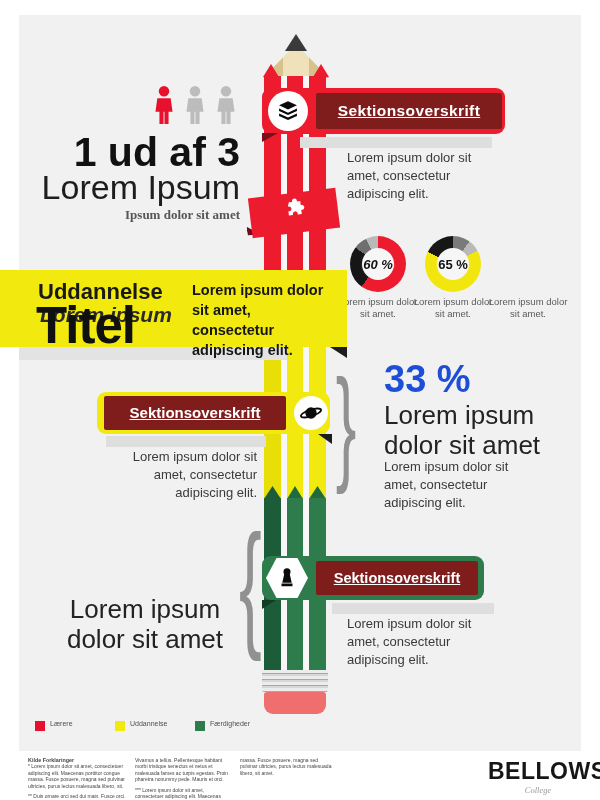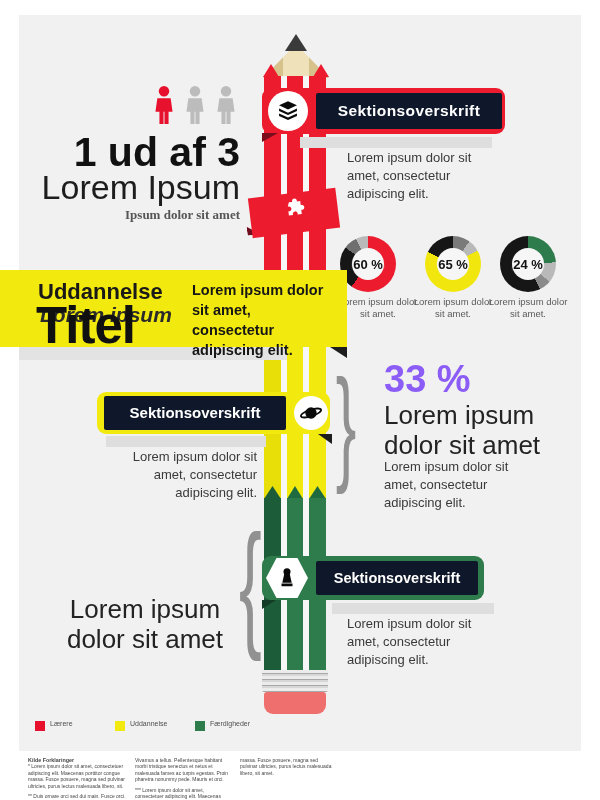--- a/index.html
+++ b/index.html
@@ -30,21 +30,21 @@
   
   .people{left:152px;top:86px;display:flex;gap:7px;}
   .person svg{display:block;}
   .stat-value{left:30px;top:129px;width:210px;text-align:right;font-size:41px;font-weight:800;color:#111;}
   .stat-title{left:30px;top:168px;width:210px;text-align:right;font-size:34px;font-weight:400;color:#1d1d1d;}
   .stat-caption{left:30px;top:207px;width:210px;text-align:right;font-size:13px;font-weight:700;color:#565656;font-family:Liberation Serif, serif;}
 
   
   .band{border-radius:9px;}
   .band-red{left:262px;top:88px;width:243px;height:46px;background:#ec1b2e;}
-  .blackbox{background:#0f172a;color:#fff;font-weight:700;text-align:center;border-radius:2px;}
+  .blackbox{background:#7f1d1d;color:#fff;font-weight:700;text-align:center;border-radius:2px;text-decoration:underline;}
   .bb-red{left:316px;top:93px;width:186px;height:36px;font-size:15.5px;line-height:36px;letter-spacing:.4px;}
   .icon-circle{background:#fff;border-radius:50%;display:flex;align-items:center;justify-content:center;}
   .circ-red{left:268px;top:91px;width:40px;height:40px;}
   .fold{clip-path:polygon(0 0,100% 0,0 100%);}
   .fold-r{clip-path:polygon(0 0,100% 0,100% 100%);}
   .greybar{background:#dedede;}
   .body-text{font-size:13px;line-height:18px;color:#3a3a3a;}
 
   .ribbon{left:250px;top:193px;width:88px;height:40px;background:#ec1b2e;transform:rotate(-7deg);
     display:flex;align-items:center;justify-content:center;}
@@ -73,21 +73,21 @@
   .bb-green{left:316px;top:561px;width:162px;height:34px;font-size:14.5px;line-height:34px;}
   .hexagon{left:266px;top:558px;width:42px;height:40px;background:#fff;
     clip-path:polygon(25% 0,75% 0,100% 50%,75% 100%,25% 100%,0 50%);
     display:flex;align-items:center;justify-content:center;}
 
   
   .brace{color:#919191;font-weight:400;text-align:center;}
   .brace span{display:block;transform:scale(0.55,1.12);transform-origin:center;}
   .brace33{left:326px;top:352px;width:40px;height:146px;font-size:112px;line-height:146px;}
   .brace45{left:230px;top:503px;width:40px;height:162px;font-size:124px;line-height:162px;}
-  .big-pct{font-size:38px;font-weight:800;color:#8b5cf6;}
+  .big-pct{font-size:38px;font-weight:800;color:#1d4ed8;}
   .big-title{font-size:26px;line-height:30px;font-weight:400;color:#232323;}
 
   
   .legend{left:35px;top:720px;display:flex;gap:14px;}
   .legend-item{display:flex;gap:5px;align-items:flex-start;width:66px;}
   .legend-swatch{width:10px;height:10px;flex:0 0 auto;margin-top:1px;}
   .legend-label{font-size:7px;line-height:8px;color:#4f4f4f;width:46px;}
 
   
   .footnote{font-size:5px;line-height:6.4px;color:#454545;}
@@ -168,31 +168,27 @@
 
   <div class="abs ribbon-fold"></div>
   <div class="abs ribbon">
     <span>
       <svg width="26" height="26" viewBox="0 0 34 34">
           <path fill="#ffffff" d="M12 5h4.5a3.2 3.2 0 1 1 6 0H27v5.5a3.2 3.2 0 1 1 0 6V22h-5.5a3.2 3.2 0 1 0-6 0H10v-5.5a3.2 3.2 0 1 0 0-6z"></path>
         </svg>
     </span>
   </div>
 
-  <div class="abs donut" style="left: 340px; top: 236px; background: conic-gradient(rgb(236, 27, 46) 0deg, rgb(236, 27, 46) 216deg, rgb(22, 22, 22) 216deg, rgb(22, 22, 22) 306deg, rgb(111, 111, 111) 306deg, rgb(111, 111, 111) 334.8deg, rgb(185, 185, 185) 334.8deg, rgb(185, 185, 185) 360deg);">
+  <div class="abs donut" style="left: 350px; top: 236px; background: conic-gradient(rgb(236, 27, 46) 0deg, rgb(236, 27, 46) 216deg, rgb(22, 22, 22) 216deg, rgb(22, 22, 22) 306deg, rgb(111, 111, 111) 306deg, rgb(111, 111, 111) 334.8deg, rgb(185, 185, 185) 334.8deg, rgb(185, 185, 185) 360deg); font-style: italic;">
     <div class="hole"></div>
     <div class="dlabel">60 %</div>
   </div>
   <div class="abs donut" style="left: 425px; top: 236px; background: conic-gradient(rgb(122, 122, 122) 0deg, rgb(122, 122, 122) 36deg, rgb(185, 185, 185) 36deg, rgb(185, 185, 185) 61.2deg, rgb(241, 231, 14) 61.2deg, rgb(241, 231, 14) 295.2deg, rgb(22, 22, 22) 295.2deg, rgb(22, 22, 22) 360deg);">
     <div class="hole"></div>
     <div class="dlabel">65 %</div>
-  </div>
-  <div class="abs donut" style="left: 500px; top: 236px; background: conic-gradient(rgb(46, 123, 76) 0deg, rgb(46, 123, 76) 86.4deg, rgb(185, 185, 185) 86.4deg, rgb(185, 185, 185) 129.6deg, rgb(139, 139, 139) 129.6deg, rgb(139, 139, 139) 154.8deg, rgb(22, 22, 22) 154.8deg, rgb(22, 22, 22) 360deg);">
-    <div class="hole"></div>
-    <div class="dlabel">24 %</div>
   </div>
   <div class="abs dcaption pre" style="left:330px;top:296px;">Lorem ipsum dolor
 sit amet.</div>
   <div class="abs dcaption pre" style="left:405px;top:296px;">Lorem ipsum dolor
 sit amet.</div>
   <div class="abs dcaption pre" style="left:480px;top:296px;">Lorem ipsum dolor
 sit amet.</div>
 
   <div class="abs banner-shadow"></div>
   <div class="abs banner"></div>
@@ -274,13 +270,17 @@
   </div>
   <div class="abs footnote" style="left:135px;top:757px;width:98px;">
     <p>Vivamus a tellus. Pellentesque habitant morbi tristique senectus et netus et malesuada fames ac turpis egestas. Proin pharetra nonummy pede. Mauris et orci.</p>
     <p>*** Lorem ipsum dolor sit amet, consectetuer adipiscing elit. Maecenas porttitor congue</p>
   </div>
   <div class="abs footnote" style="left:240px;top:757px;width:95px;">
     <p>massa. Fusce posuere, magna sed pulvinar ultricies, purus lectus malesuada libero, sit amet.</p>
   </div>
 
 
+  <div class="abs" style="left:488px;top:758px;width:100px;">
+    <div class="logo-name">BELLOWS</div>
+    <div class="logo-sub">College</div>
+  </div>
 </div>
 
 </body></html>

